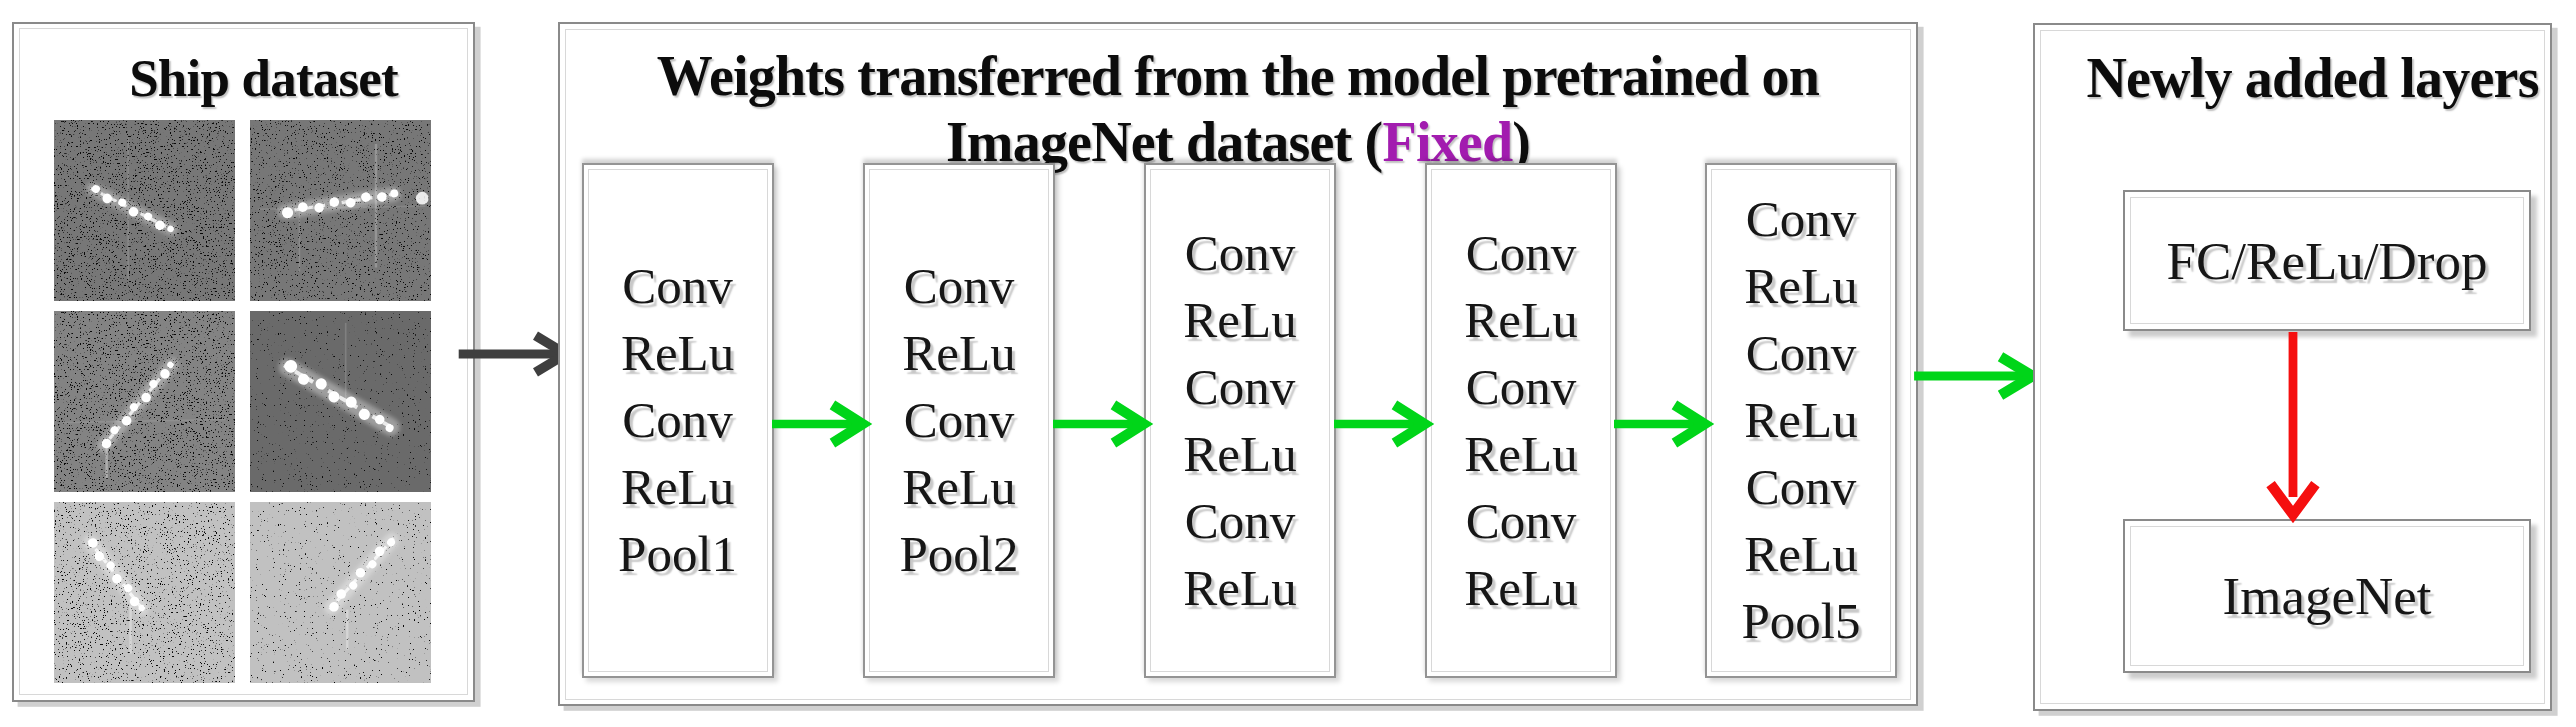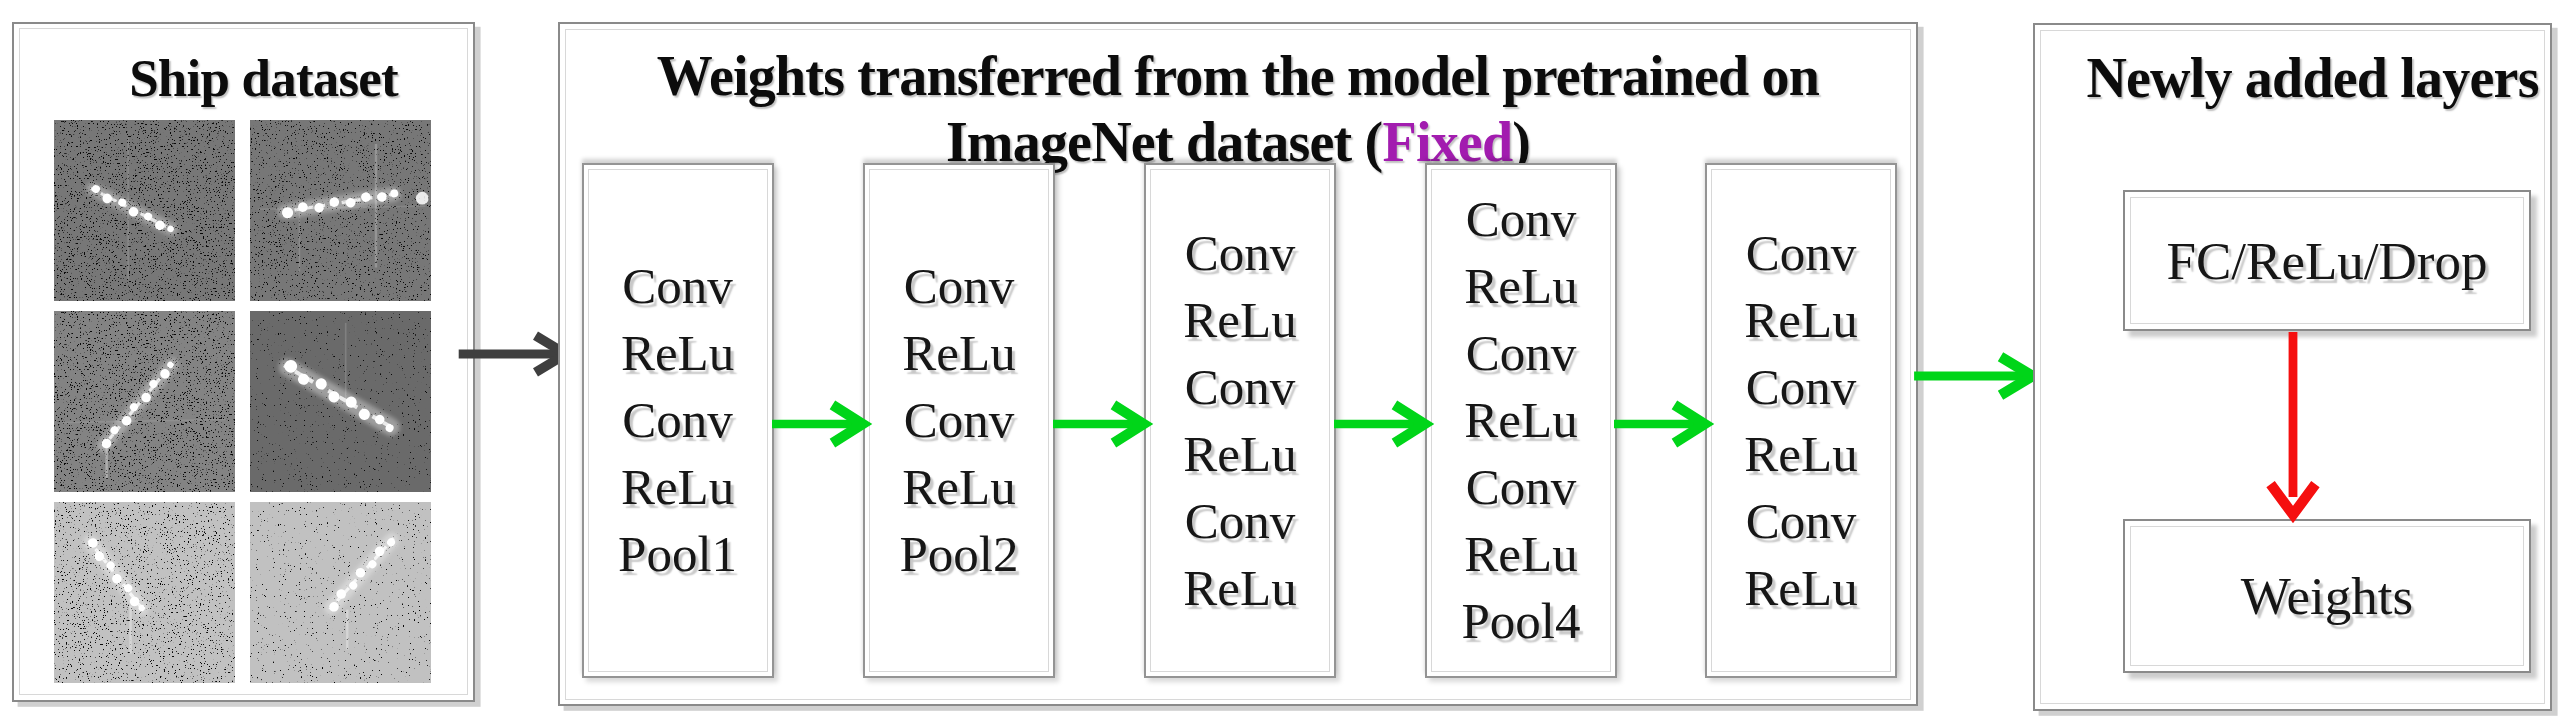--- a/index.html
+++ b/index.html
@@ -308,31 +308,31 @@
   </div>
 
   <div class="conv-col" id="col-4">
     <div class="inner-line"></div>
     <span class="layer-label">Conv</span>
     <span class="layer-label">ReLu</span>
     <span class="layer-label">Conv</span>
     <span class="layer-label">ReLu</span>
     <span class="layer-label">Conv</span>
     <span class="layer-label">ReLu</span>
-    <span class="layer-label">Pool4</span>
   </div>
 
   <div class="conv-col" id="col-5">
     <div class="inner-line"></div>
     <span class="layer-label">Conv</span>
     <span class="layer-label">ReLu</span>
     <span class="layer-label">Conv</span>
     <span class="layer-label">ReLu</span>
     <span class="layer-label">Conv</span>
     <span class="layer-label">ReLu</span>
+    <span class="layer-label">Pool5</span>
   </div>
 </div>
 
 <svg class="arrow-svg" style="left:772px; top:400px;" width="97" height="48" viewBox="0 0 122 60">
   <line x1="0" y1="30" x2="104" y2="30" stroke="#00d519" stroke-width="11"></line>
   <polyline points="76,6 114,30 76,54" stroke="#00d519" stroke-width="13" fill="none"></polyline>
 </svg>
 <svg class="arrow-svg" style="left:1053px; top:400px;" width="97" height="48" viewBox="0 0 122 60">
   <line x1="0" y1="30" x2="104" y2="30" stroke="#00d519" stroke-width="11"></line>
   <polyline points="76,6 114,30 76,54" stroke="#00d519" stroke-width="13" fill="none"></polyline>
@@ -355,21 +355,21 @@
   <div class="inner-line"></div>
   <div class="panel-title" id="right-title">Newly added layers</div>
 
   <div class="io-box" id="fc-box">
     <div class="inner-line"></div>
     <span>FC/ReLu/Drop</span>
   </div>
 
   <div class="io-box" id="softmax-box">
     <div class="inner-line"></div>
-    <span>Weights</span>
+    <span>ImageNet</span>
   </div>
 </div>
 
 <svg class="arrow-svg" id="fc-to-softmax-arrow" style="left:2264px; top:332px;" width="58" height="189" viewBox="0 0 72 236">
   <line x1="36" y1="0" x2="36" y2="206" stroke="#f50f0f" stroke-width="11"></line>
   <polyline points="8,190 36,228 64,190" stroke="#f50f0f" stroke-width="13" fill="none"></polyline>
 </svg>
 
 
 </body></html>

